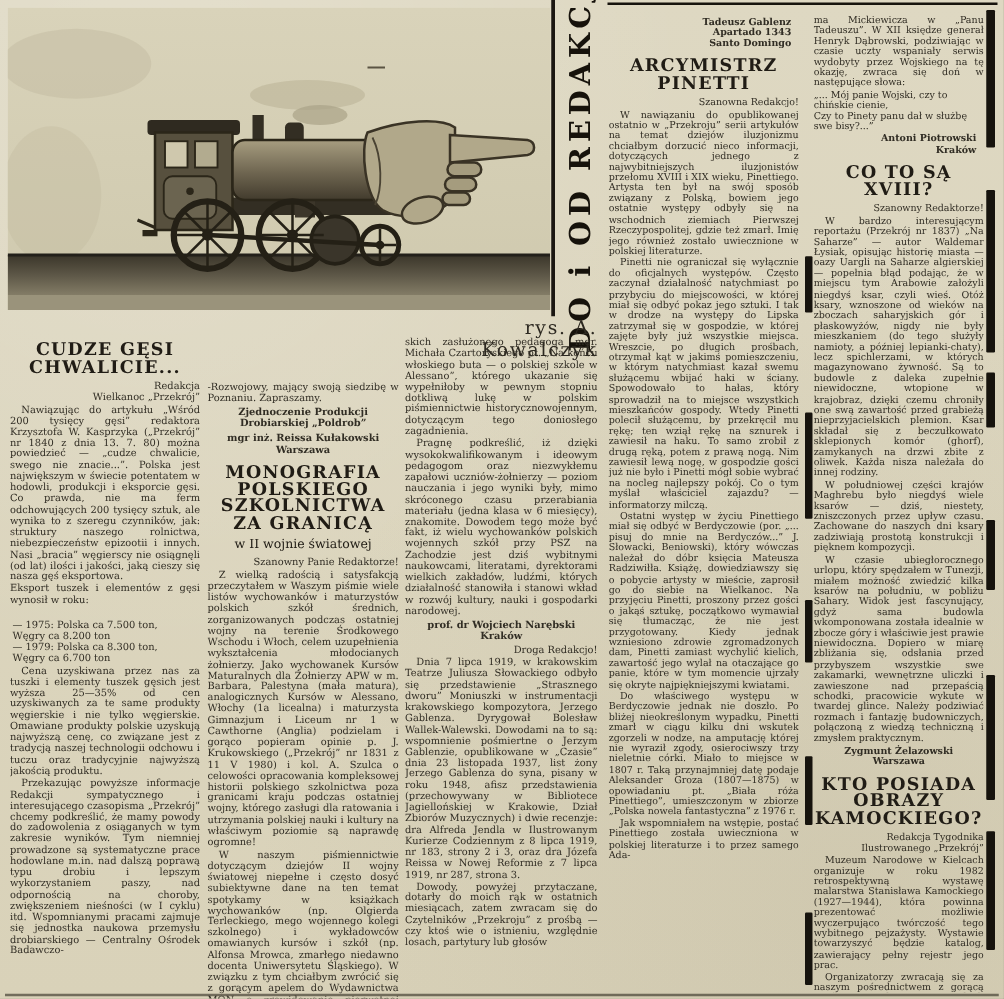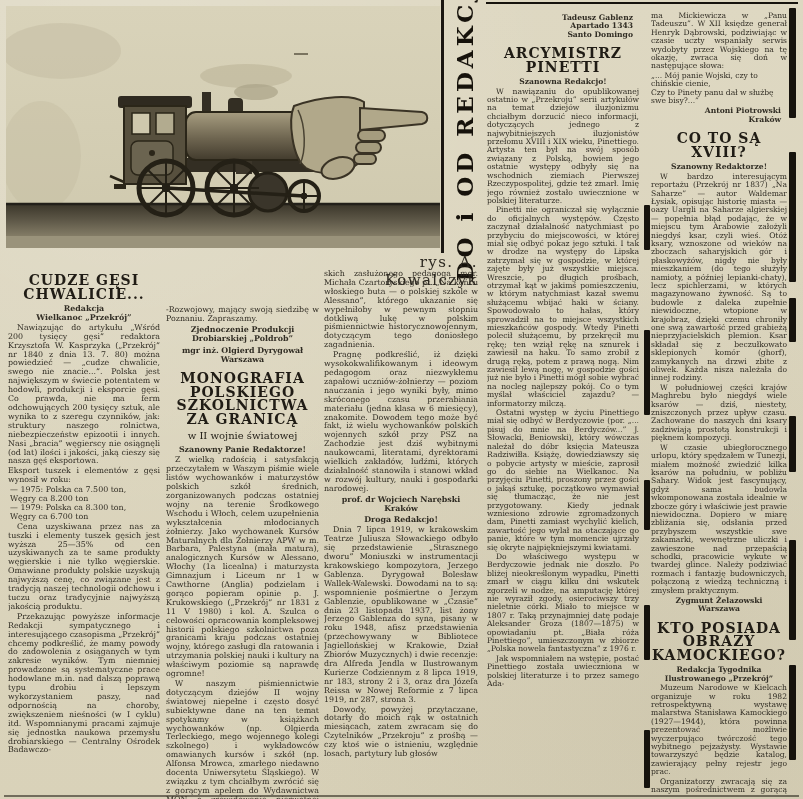--- a/index.html
+++ b/index.html
@@ -28,25 +28,25 @@
   .col{position:absolute;overflow:hidden;text-align:justify;}
   .col-a{font-size:7.9px;line-height:8.9px;}
   .col-b{font-size:7.6px;line-height:8.4px;}
   .c1{left:8px;  top:266px;width:152px;height:528px;}
   .c2{left:166px;top:266px;width:153px;height:528px;margin-top:40px;}
   .c3{left:324px;top:270px;width:154px;height:524px;}
   .c4{left:487px;top:12px; width:152px;height:782px;}
   .c5{left:651px;top:12px; width:136px;height:782px;}
   .b-p   {text-indent:9px;margin:0 0 1px;}
   .b-pn  {margin:0 0 1px;}
-  .b-list{white-space:pre-line;text-align:left;margin:1px 0 1px 2px;}
+  .b-list{white-space:pre-line;text-align:left;margin:11px 0 1px 2px;}
   .b-h1  {white-space:pre-line;text-align:center;text-indent:0;font-weight:bold;
           font-size:14px;line-height:13.5px;letter-spacing:1px;margin:8px 0 4px;color:#201c15;}
   .b-sub {text-align:center;font-size:10px;line-height:12px;margin:0 0 4px;color:#201c15;}
-  .b-salut{font-weight:bold;white-space:pre-line;text-align:center;margin:2px 0 1px;}
+  .b-salut{font-weight:normal;white-space:pre-line;text-align:right;margin:2px 0 1px;}
   .b-sig {font-weight:bold;white-space:pre-line;text-align:right;padding-right:6px;margin:2px 0 3px;}
   .b-sigc{font-weight:bold;white-space:pre-line;text-align:center;margin:2px 0 3px;}
   .b-verse{white-space:pre-line;text-align:left;margin:1px 0;}
   
   .vbar{position:absolute;background:#16130d;border-radius:1px;}
   .toprule{position:absolute;left:486px;top:2px;width:312px;height:2px;background:#16130d;}
   .botrule{position:absolute;left:4px;top:795px;width:795px;height:2px;background:#3a352a;opacity:.65;}
 </style>
 </head>
 <body>
@@ -151,21 +151,21 @@
 Węgry ca 8.200 ton
 — 1979: Polska ca 8.300 ton,
 Węgry ca 6.700 ton</div>
       <div class="b-p">Cena uzyskiwana przez nas za tuszki i elementy tuszek gęsich jest wyższa 25—35% od cen uzyskiwanych za te same produkty węgierskie i nie tylko węgierskie. Omawiane produkty polskie uzyskują najwyższą cenę, co związane jest z tradycją naszej technologii odchowu i tuczu oraz tradycyjnie najwyższą jakością produktu.</div>
       <div class="b-p">Przekazując powyższe informacje Redakcji sympatycznego i interesującego czasopisma „Przekrój” chcemy podkreślić, że mamy powody do zadowolenia z osiąganych w tym zakresie wyników. Tym niemniej prowadzone są systematyczne prace hodowlane m.in. nad dalszą poprawą typu drobiu i lepszym wykorzystaniem paszy, nad odpornością na choroby, zwiększeniem nieśności (w I cyklu) itd. Wspomnianymi pracami zajmuje się jednostka naukowa przemysłu drobiarskiego — Centralny Ośrodek Badawczo-</div>
     </div>
   <div class="col col-a c2">
       <div class="b-pn">-Rozwojowy, mający swoją siedzibę w Poznaniu. Zapraszamy.</div>
       <div class="b-sigc">Zjednoczenie Produkcji
 Drobiarskiej „Poldrob”</div>
-      <div class="b-sigc">mgr inż. Olgierd Dyrygował
+      <div class="b-sigc">mgr inż. Reissa Kułakowski
 Warszawa</div>
       <div class="b-h1">MONOGRAFIA
 POLSKIEGO
 SZKOLNICTWA
 ZA GRANICĄ</div>
       <div class="b-sub">w II wojnie światowej</div>
       <div class="b-salut">Szanowny Panie Redaktorze!</div>
       <div class="b-p">Z wielką radością i satysfakcją przeczytałem w Waszym piśmie wiele listów wychowanków i maturzystów polskich szkół średnich, zorganizowanych podczas ostatniej wojny na terenie Środkowego Wschodu i Włoch, celem uzupełnienia wykształcenia młodocianych żołnierzy. Jako wychowanek Kursów Maturalnych dla Żołnierzy APW w m. Barbara, Palestyna (mała matura), analogicznych Kursów w Alessano, Włochy (1a licealna) i maturzysta Gimnazjum i Liceum nr 1 w Cawthorne (Anglia) podzielam i gorąco popieram opinie p. J. Krukowskiego („Przekrój” nr 1831 z 11 V 1980) i kol. A. Szulca o celowości opracowania kompleksowej historii polskiego szkolnictwa poza granicami kraju podczas ostatniej wojny, którego zasługi dla ratowania i utrzymania polskiej nauki i kultury na właściwym poziomie są naprawdę ogromne!</div>
       <div class="b-p">W naszym piśmiennictwie dotyczącym dziejów II wojny światowej niepełne i często dosyć subiektywne dane na ten temat spotykamy w książkach wychowanków (np. Olgierda Terleckiego, mego wojennego kolegi szkolnego) i wykładowców omawianych kursów i szkół (np. Alfonsa Mrowca, zmarłego niedawno docenta Uniwersytetu Śląskiego). W związku z tym chciałbym zwrócić się z gorącym apelem do Wydawnictwa MON o zrewidowanie pierwotnej negatywnej decyzji Rady Redakcyjnej i przyjęcie do druku bardzo wartościowego i dobrze udokumentowanego faktograficznie zbioru gawęd żołnier-</div>
     </div>

